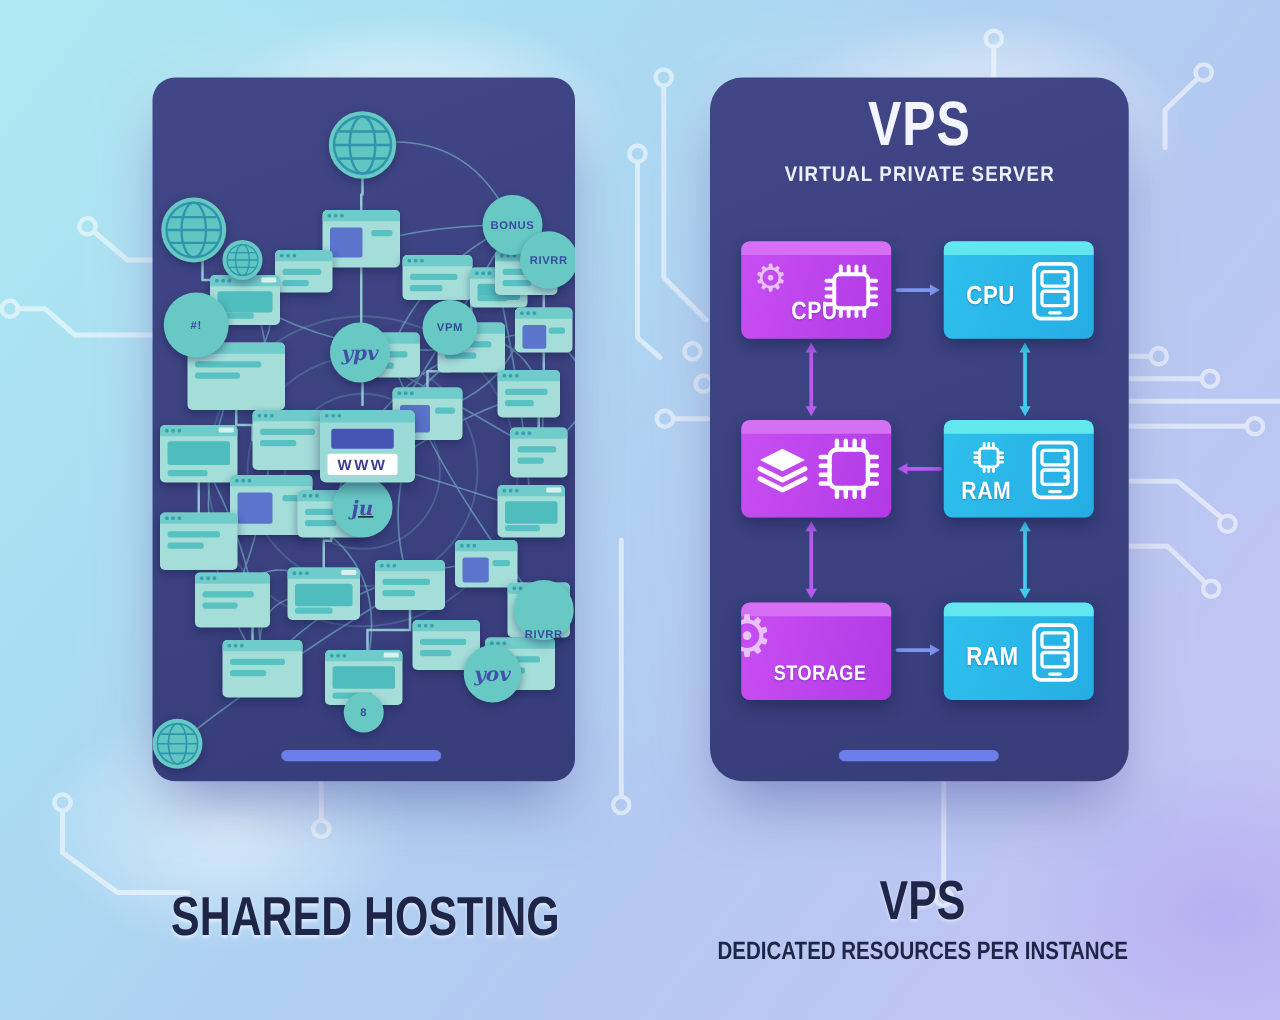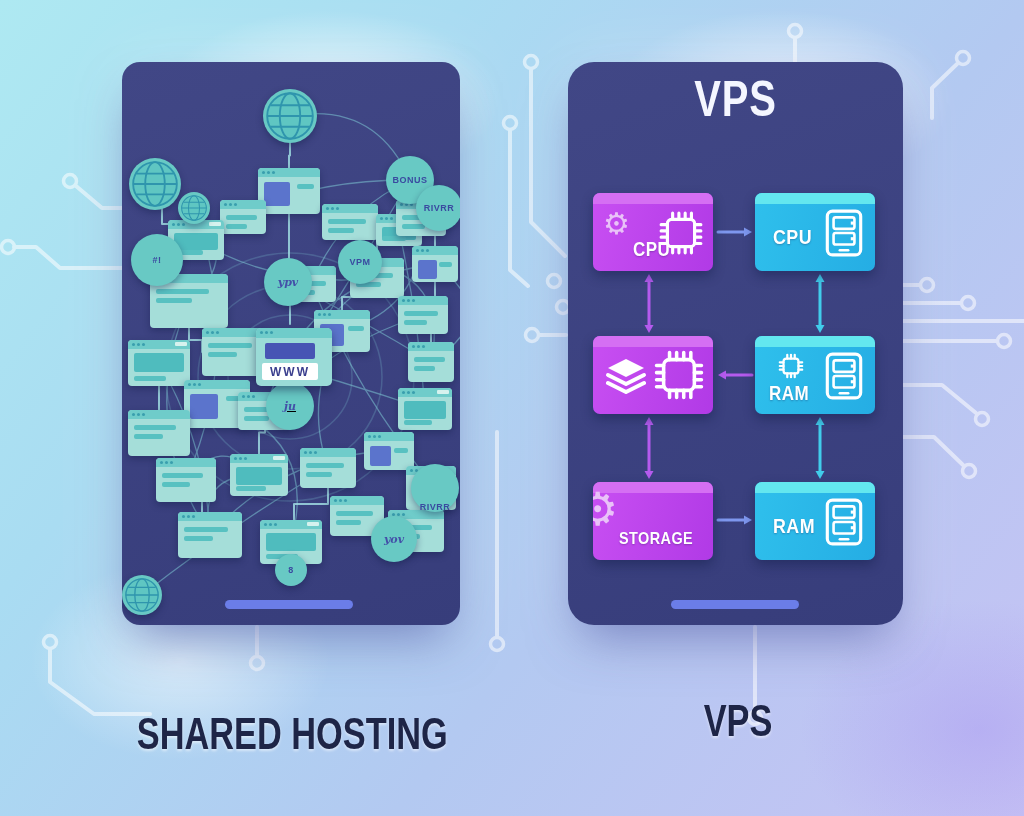--- a/index.html
+++ b/index.html
@@ -30,21 +30,21 @@
   .win .bar.b1{top:15px;width:68%;}
   .win .bar.b2{top:24px;width:46%;}
   .win .blue-rect{position:absolute;left:6px;top:14px;width:42%;height:52%;background:#5b74cc;border-radius:2px;}
   .win .side-bar{position:absolute;right:6px;top:16px;width:28%;height:5px;background:#58c1c1;border-radius:2px;}
   .win .wide-rect{position:absolute;left:6px;right:6px;top:13px;height:42%;background:#4fbcbe;border-radius:2px;}
   .win .bar.b3{top:auto;bottom:5px;width:52%;}
   .circle-node{position:absolute;z-index:3;border-radius:50%;background:#68c9c4;display:flex;align-items:center;justify-content:center;
     box-shadow:0 3px 7px rgba(18,28,70,.4);}
   .circle-node span{color:#3a4aa0;font-weight:800;}
   .circle-node span.lab{font-size:9px;letter-spacing:.5px;}
-  .circle-node span.scr{font-size:11px;font-style:italic;font-family:"DejaVu Serif",serif;color:#4350a8;}
+  .circle-node span.scr{font-size:16px;font-style:italic;font-family:"DejaVu Serif",serif;color:#4350a8;}
   .circle-node svg{display:block;}
   .www-window{position:absolute;left:134px;top:266px;width:76px;height:58px;background:#9adbd7;border-radius:5px;z-index:4;
     box-shadow:0 4px 10px rgba(18,28,70,.5);overflow:hidden;}
   .www-window .win-h{height:10px;background:#6fccca;}
   .www-rect{position:absolute;left:9px;top:15px;width:50px;height:16px;background:#4754b4;border-radius:2px;}
   .www-bar{position:absolute;left:6px;top:35px;width:56px;height:17px;background:#ffffff;border-radius:2px;
     display:flex;align-items:center;justify-content:center;}
   .www-bar span{font-size:12px;font-weight:800;letter-spacing:2px;color:#3b3f8e;}
 
   
@@ -454,20 +454,21 @@
       <div class="www-rect"></div>
       <div class="www-bar">
         <span>WWW</span>
       </div>
     </div>
     <div class="home-pill"></div>
   </div>
 
   <div class="panel right">
     <div class="vps-title-wrap"><span class="vps-title">VPS</span></div>
+    <div class="vps-sub-wrap"><span class="vps-sub">VIRTUAL PRIVATE SERVER</span></div>
     <svg class="arrows" id="arrows" width="335" height="563">
         <line x1="150" y1="170" x2="176" y2="170" stroke="#7e97ee" stroke-width="3" stroke-linecap="round"></line>
         <polygon points="184,170 176,174.5 176,165.5" fill="#7e97ee"></polygon>
         <line x1="81" y1="220" x2="81" y2="263" stroke="#b55bee" stroke-width="3" stroke-linecap="round"></line>
         <polygon points="81,271 76.5,263 85.5,263" fill="#b55bee"></polygon>
         <polygon points="81,212 85.5,220 76.5,220" fill="#b55bee"></polygon>
         <line x1="252" y1="220" x2="252" y2="263" stroke="#41cdeb" stroke-width="3" stroke-linecap="round"></line>
         <polygon points="252,271 247.5,263 256.5,263" fill="#41cdeb"></polygon>
         <polygon points="252,212 256.5,220 247.5,220" fill="#41cdeb"></polygon>
         <line x1="184" y1="313" x2="158" y2="313" stroke="#b55bee" stroke-width="3" stroke-linecap="round"></line>
@@ -567,14 +568,15 @@
     </div>
 
     <div class="home-pill"></div>
   </div>
 
   <div class="caption leftc">
     <span class="cap-title">SHARED HOSTING</span>
   </div>
   <div class="caption rightc">
     <span class="cap-title">VPS</span>
+    <div class="cap-sub-wrap"><span class="cap-sub">DEDICATED RESOURCES PER INSTANCE</span></div>
   </div>
 </div>
 
 </body></html>

